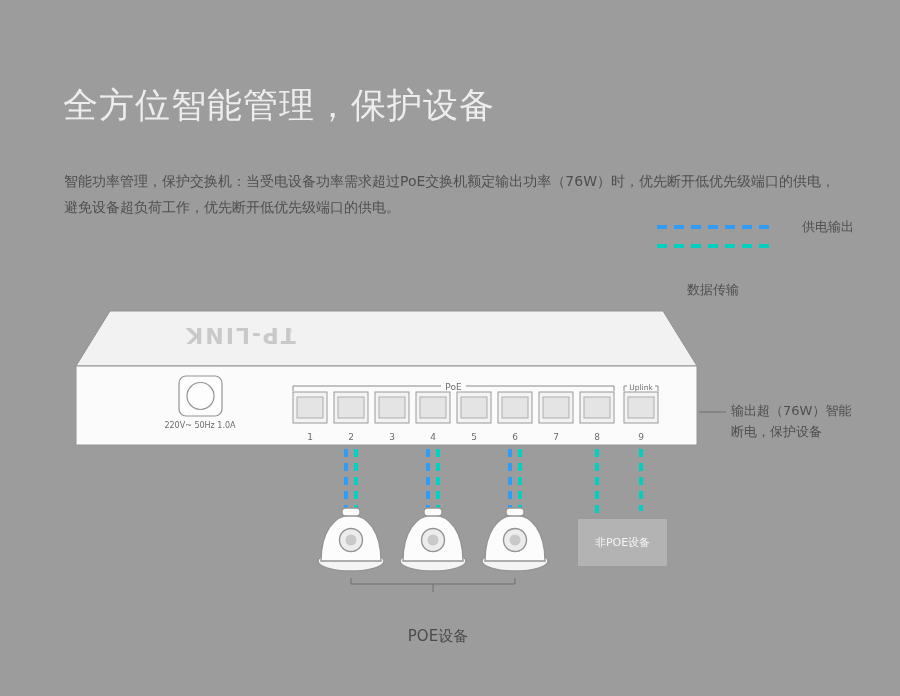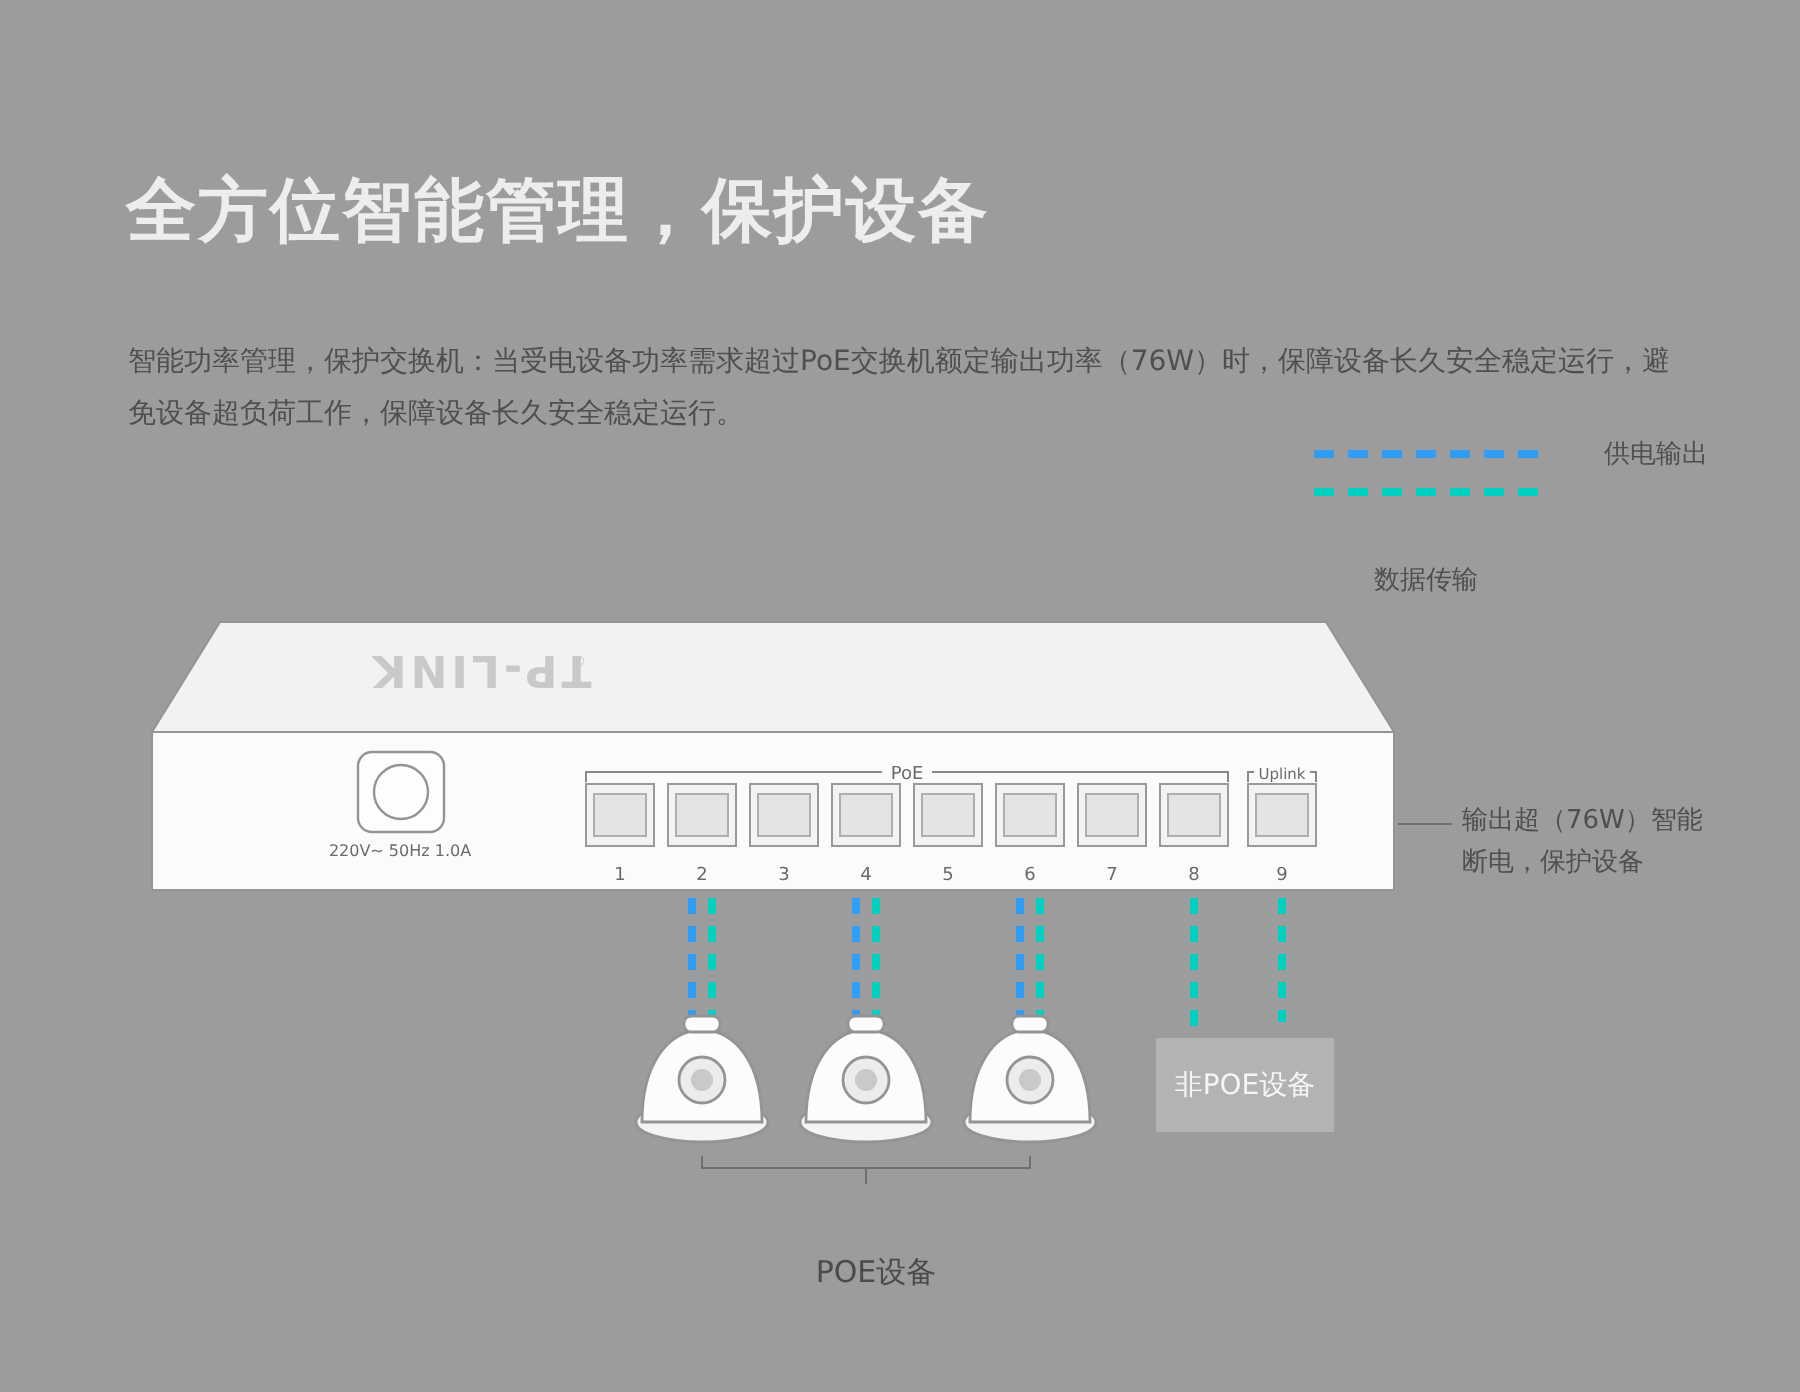--- a/index.html
+++ b/index.html
@@ -14,37 +14,37 @@
   *{margin:0;padding:0;box-sizing:border-box;}
   html,body{background:#777;}
   body{font-family:"DejaVu Sans","Liberation Sans",sans-serif;}
   .stage{
     position:relative;width:900px;height:696px;background:var(--page-bg);
     overflow:hidden;margin:0 auto;
   }
   .abs{position:absolute;}
   .title{
     left:63px;top:82px;font-size:35px;letter-spacing:1px;
-    color:var(--ink-light);font-weight:700;white-space:nowrap;
+    color:var(--ink-light);font-weight:400;white-space:nowrap;
   }
   .para{color:var(--ink-dark);font-size:14px;line-height:26px;}
   .para1{left:64px;top:142px;white-space:nowrap;}
   .para2{left:64px;top:168px;width:784px;}
   .legend-row{display:flex;align-items:center;gap:33px;}
   .legend-row-1{left:657px;top:218px;}
   .legend-row-2{left:657px;top:244px;flex-direction:column;}
   .legend-dash{width:112px;height:4px;}
   .legend-dash.power{background:repeating-linear-gradient(90deg,var(--c-power) 0 10px,transparent 10px 17px);}
   .legend-dash.data{background:repeating-linear-gradient(90deg,var(--c-data) 0 10px,transparent 10px 17px);}
   .legend-label{font-size:13px;color:var(--ink-dark);white-space:nowrap;}
   .callout{left:731px;top:400px;font-size:13px;line-height:21px;color:var(--ink-dark);white-space:nowrap;}
   .nonpoe-box{
     left:578px;top:519px;width:89px;height:47px;background:#b3b3b3;
     display:flex;align-items:center;justify-content:center;
-    color:#f6f6f6;font-size:14px;white-space:nowrap;
+    color:#f6f6f6;font-size:11px;white-space:nowrap;
   }
   .poe-group-label{
     left:378px;top:598px;width:120px;text-align:center;
     font-size:15px;color:#4b4b4b;white-space:nowrap;margin-top:29px;
   }
   svg{position:absolute;left:0;top:0;}
   
   .top-face{fill:#f2f2f2;stroke:var(--stroke);stroke-width:1;}
   .front-face{fill:#fbfbfb;stroke:var(--stroke);stroke-width:1;}
   .brand-text{font:bold 22px "DejaVu Sans",sans-serif;fill:#c9c9c9;letter-spacing:2px;text-anchor:middle;}
@@ -68,21 +68,21 @@
   .cam-lens-outer{fill:#ececec;stroke:var(--stroke);stroke-width:1.4;}
   .cam-lens-inner{fill:#c9c9c9;}
   .thin-line{stroke:var(--line-gray);stroke-width:1;fill:none;}
 </style>
 </head>
 <body>
 
 <div class="stage">
 
   <div class="abs title">全方位智能管理，保护设备</div>
-  <div class="abs para para2">智能功率管理，保护交换机：当受电设备功率需求超过PoE交换机额定输出功率（76W）时，保障设备长久安全稳定运行，避免设备超负荷工作，保障设备长久安全稳定运行。</div>
+  <div class="abs para para2">智能功率管理，保护交换机：当受电设备功率需求超过PoE交换机额定输出功率（76W）时，优先断开低优先级端口的供电，避免设备超负荷工作，优先断开低优先级端口的供电。</div>
 
   <div class="abs legend-row legend-row-1">
     <div class="legend-dash power"></div>
     <span class="legend-label">供电输出</span>
   </div>
   <div class="abs legend-row legend-row-2">
     <div class="legend-dash data"></div>
     <span class="legend-label">数据传输</span>
   </div>
 

